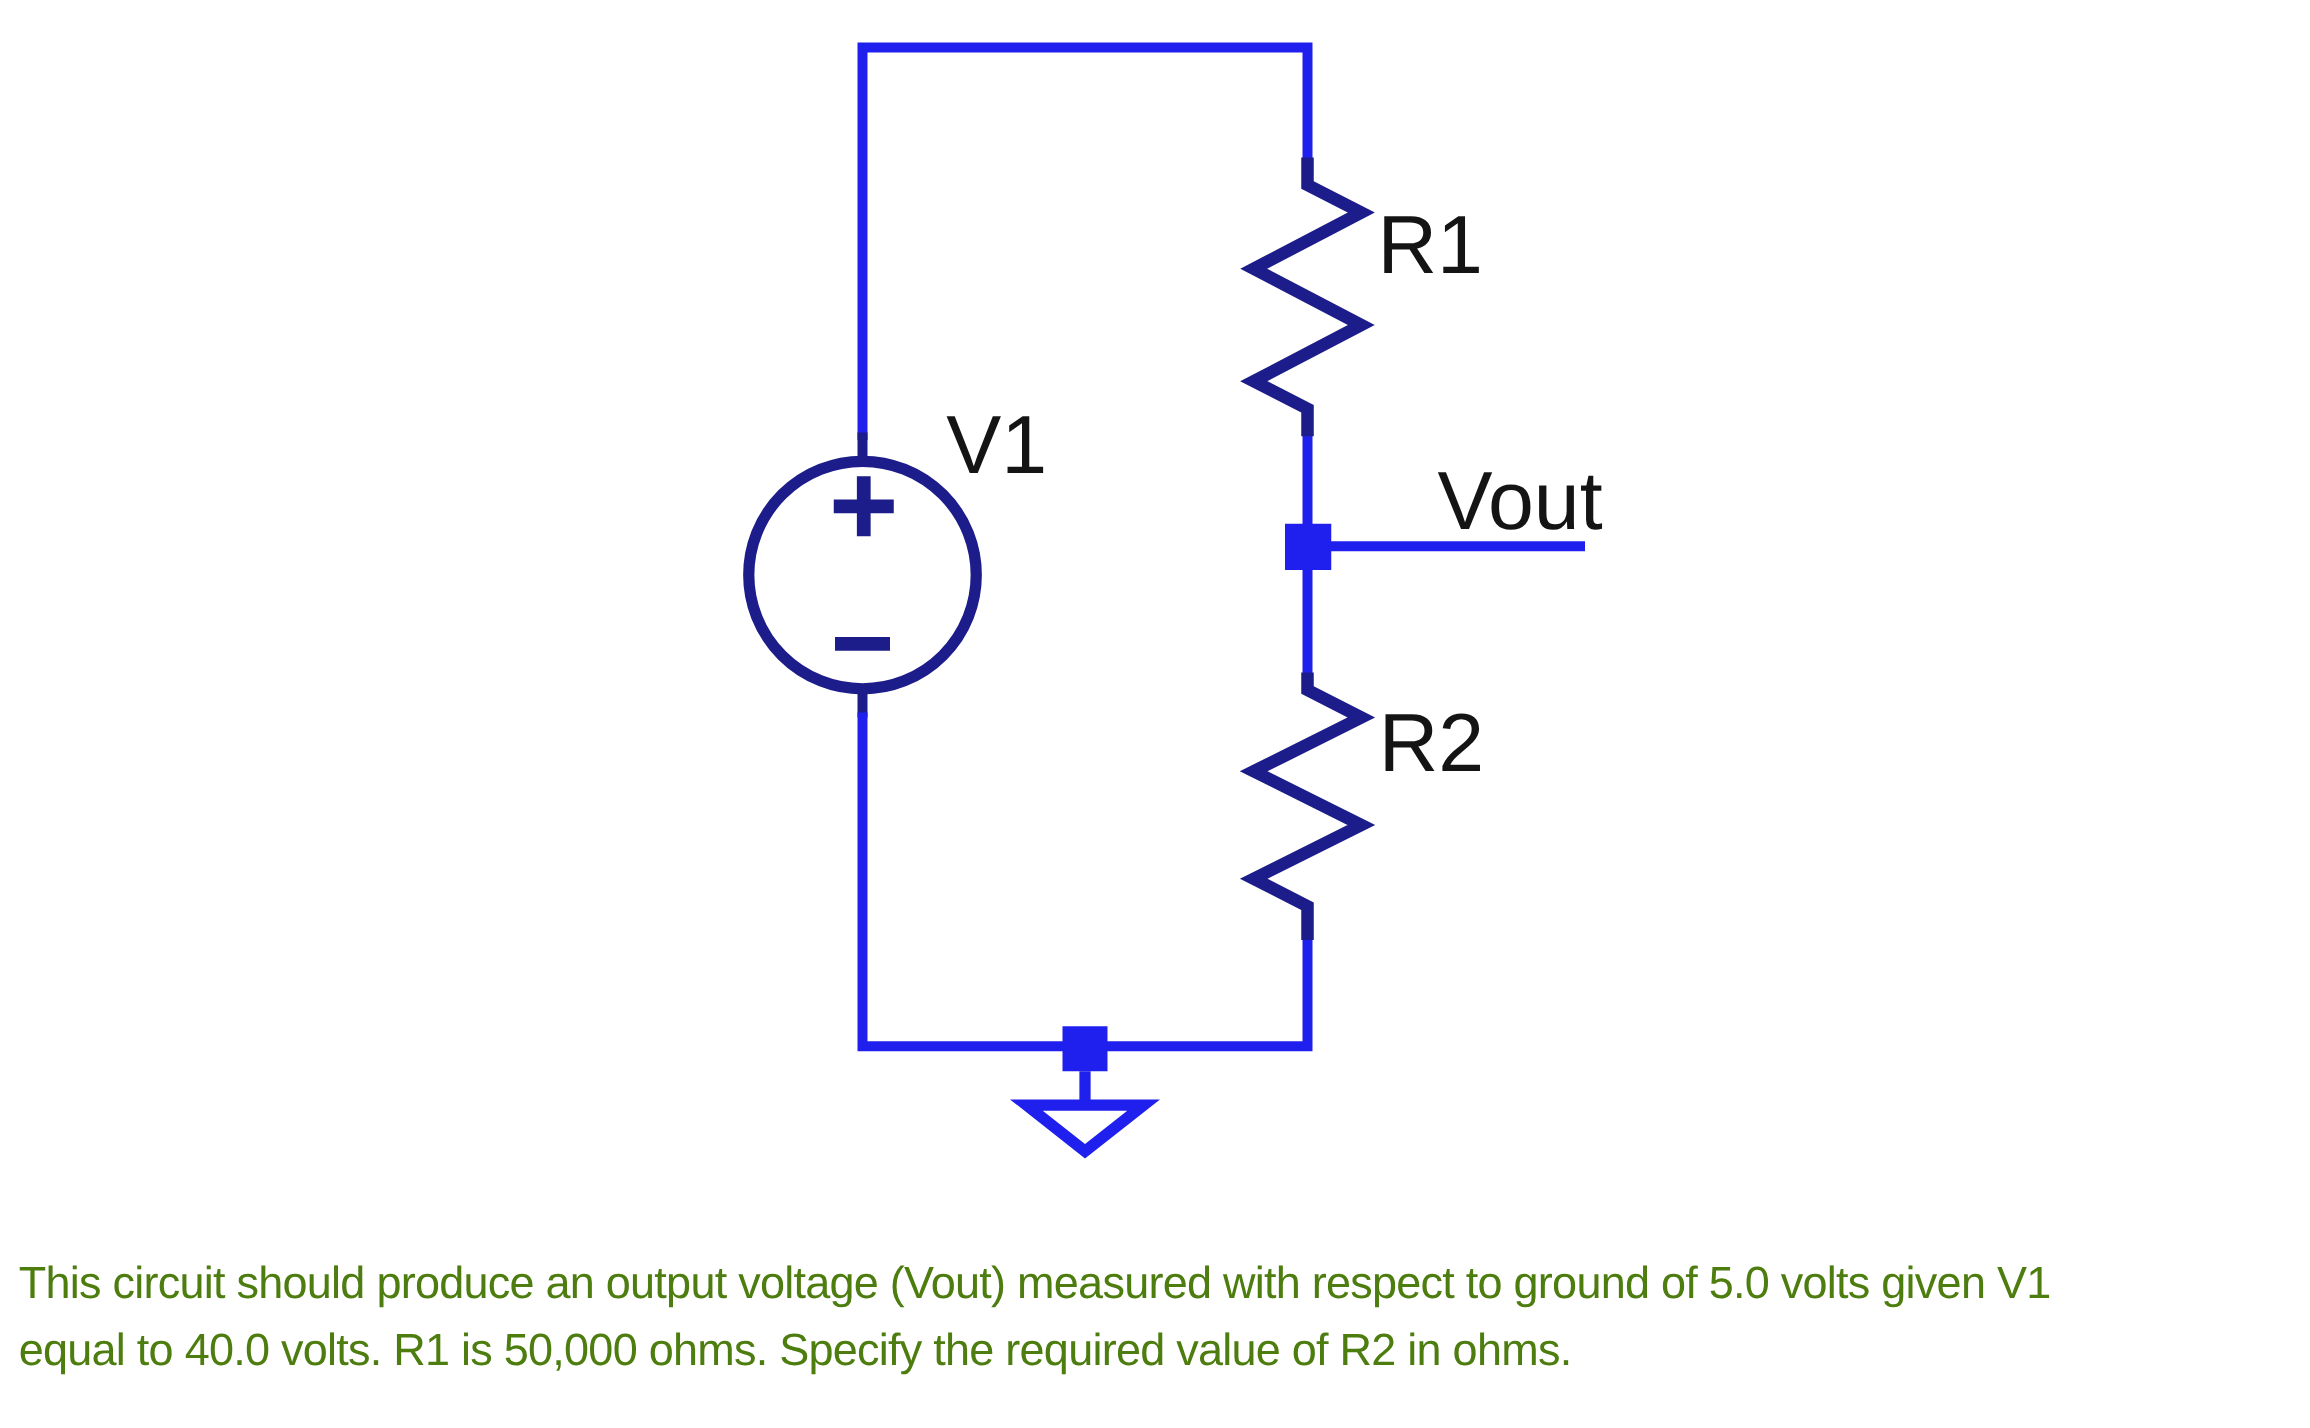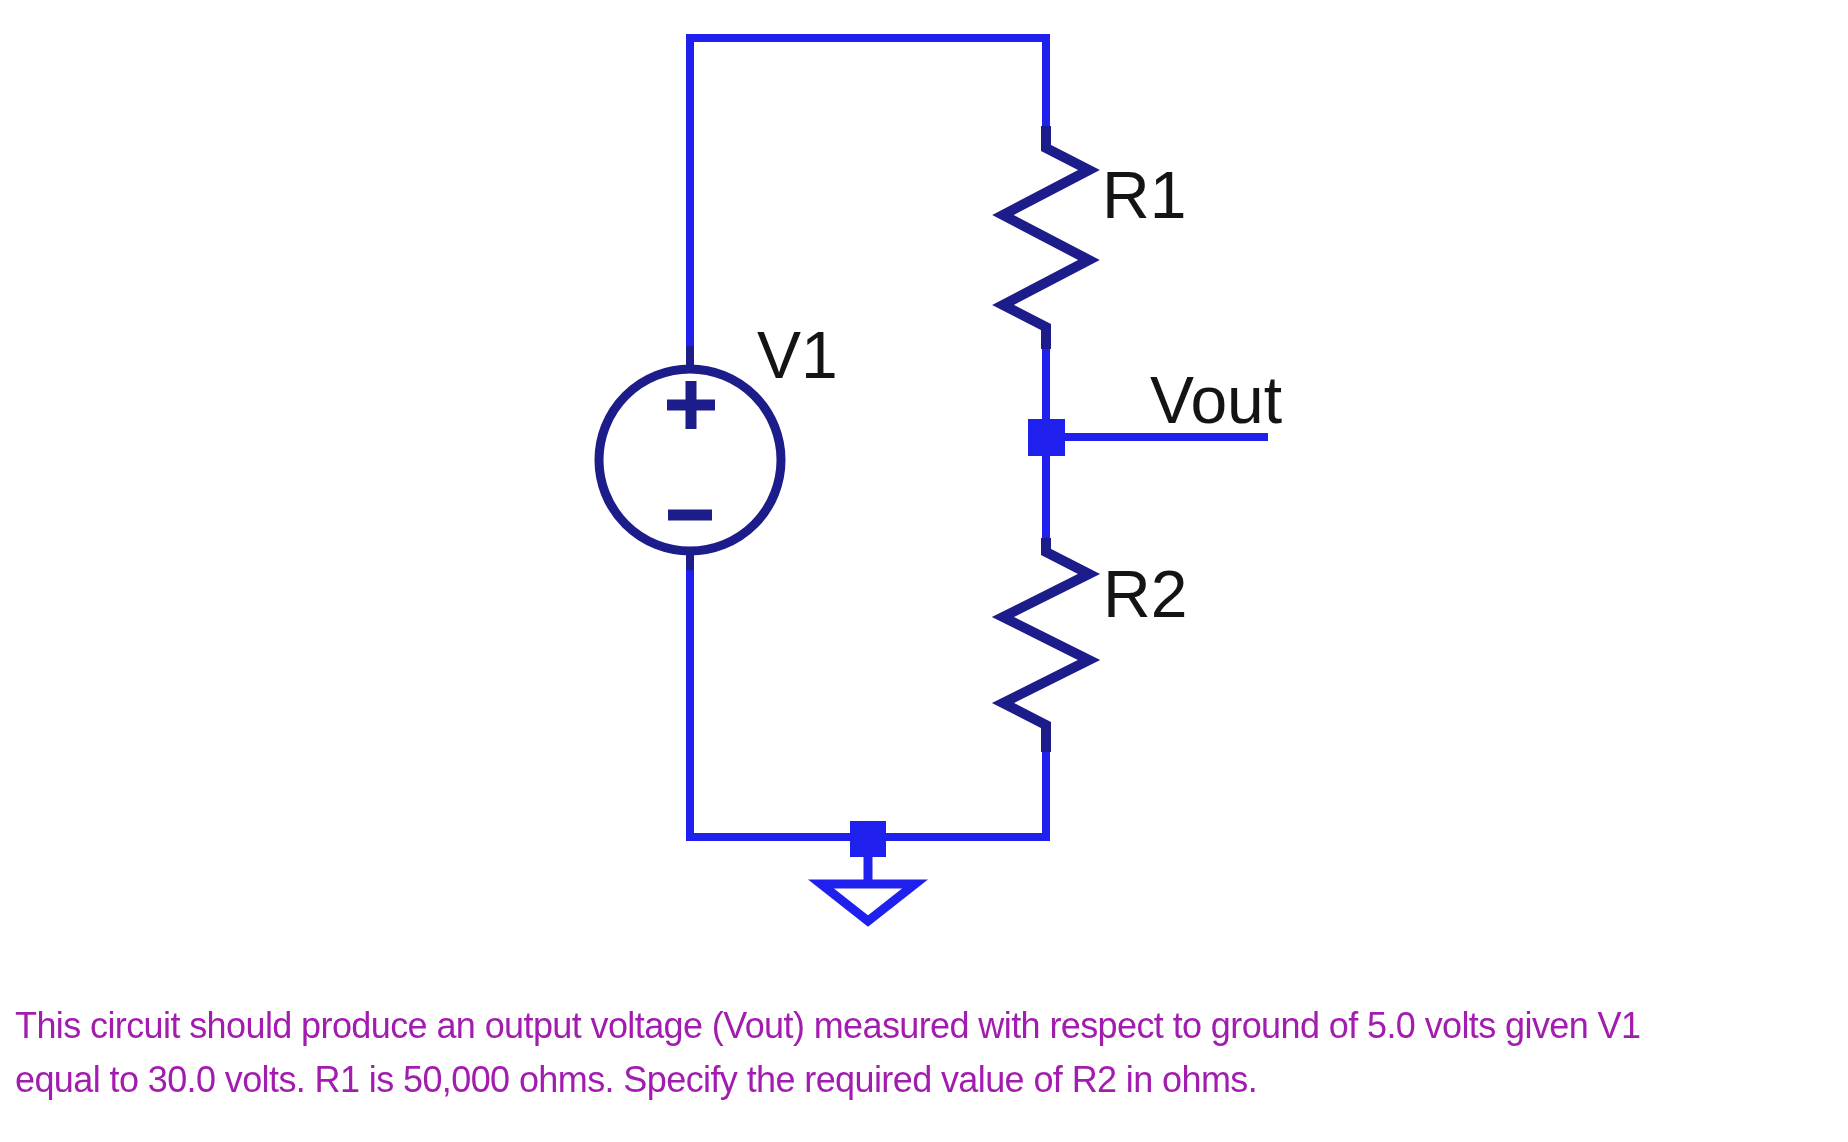--- a/index.html
+++ b/index.html
@@ -25,21 +25,21 @@
   .schematic-label {
     font-family: "Liberation Sans", sans-serif;
     font-size: 66px;
     font-weight: 400;
   }
   .caption {
     position: absolute;
     left: 15px;
     top: 999px;
     width: 1820px;
-    color: #a21caf;
+    color: #4d7c0f;
     font-size: 36px;
     line-height: 54px;
     letter-spacing: -0.6px;
     white-space: nowrap;
   }
 </style>
 </head>
 <body>
 
 <div class="stage">
@@ -71,16 +71,16 @@
     <polygon points="821,884 915,884 868,921" fill="none" stroke-width="9" stroke-linejoin="miter" stroke="#2020ee"></polygon>
 
     <text class="schematic-label" x="757" y="378" fill="#141414">V1</text>
     <text class="schematic-label" x="1102" y="218" fill="#141414">R1</text>
     <text class="schematic-label" x="1103" y="617" fill="#141414">R2</text>
     <text class="schematic-label" x="1150" y="423" fill="#141414">Vout</text>
   </svg>
 
   <div class="caption">
     <div>This circuit should produce an output voltage (Vout) measured with respect to ground of 5.0 volts given V1</div>
-    <div>equal to 30.0 volts. R1 is 50,000 ohms. Specify the required value of R2 in ohms.</div>
+    <div>equal to 40.0 volts. R1 is 50,000 ohms. Specify the required value of R2 in ohms.</div>
   </div>
 
 </div>
 
 </body></html>

